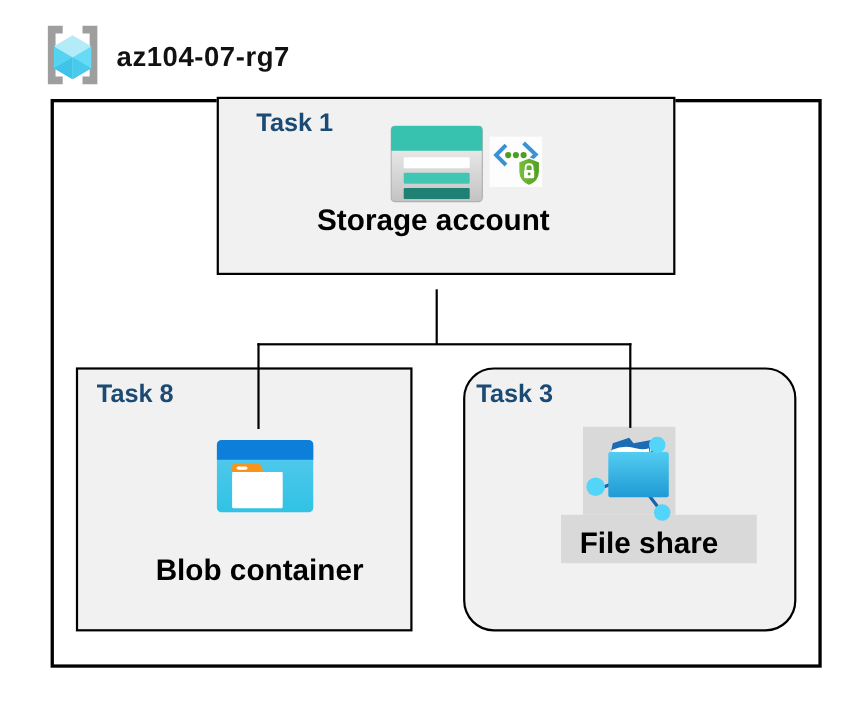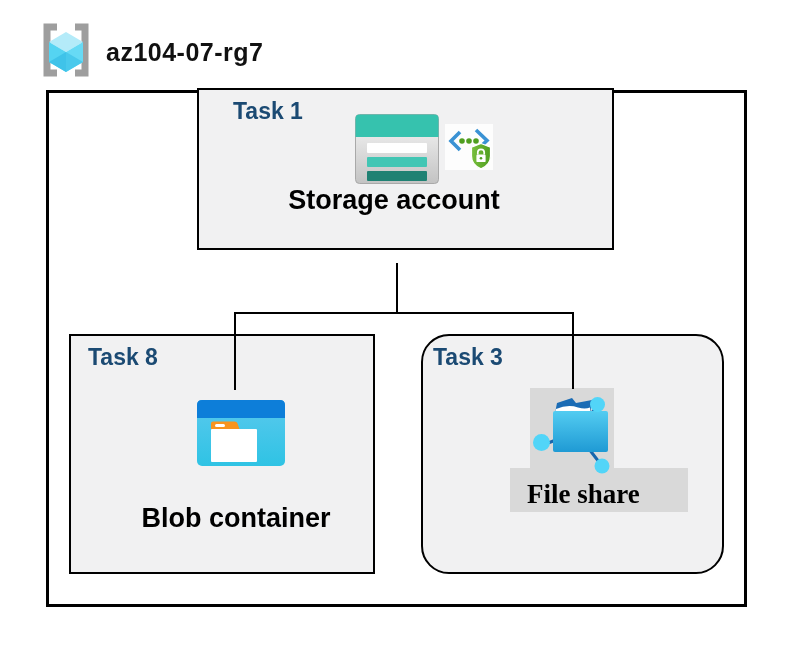--- a/index.html
+++ b/index.html
@@ -160,21 +160,21 @@
       </defs>
       <path d="M70 26 L62 35 M22 61 L30 58 M73 80 L63 67" stroke="#1766ad" stroke-width="3" fill="none"></path>
       <path d="M29 31 L31 21 L46 16 L50 21 L66 18 L64 32 Z" fill="#1b6cb5"></path>
       <path d="M29 31 L30 27 Q42 22 52 25.5 Q59 27.5 64 25.5 L64 31 Z" fill="#ffffff"></path>
       <rect x="27" y="29" width="55" height="41" rx="2" fill="url(#fs-front)"></rect>
       <circle cx="71.5" cy="22.5" r="7.5" fill="#52d5f8"></circle>
       <circle cx="15.5" cy="60.5" r="8.5" fill="#52d5f8"></circle>
       <circle cx="76" cy="84" r="7.5" fill="#52d5f8"></circle>
     </svg>
 
-    <div class="resource-label" style="left:104px; top:143px;font-family:Liberation Serif, serif;">File share</div>
+    <div class="resource-label" style="left:104px; top:143px;">File share</div>
   </div>
 
   <div class="connector" style="left:396px; top:263px; width:2px; height:50px;"></div>
   <div class="connector" style="left:234px; top:312px; width:340px; height:2px;"></div>
   <div class="connector" style="left:234px; top:312px; width:2px; height:78px;"></div>
   <div class="connector" style="left:572px; top:312px; width:2px; height:77px;"></div>
 
 </div>
 
 </body></html>

